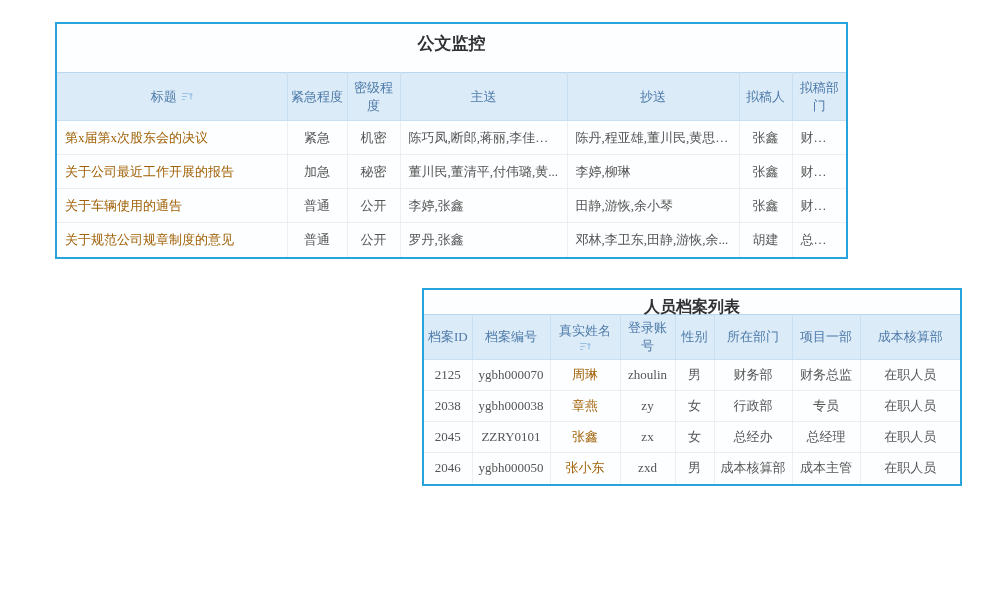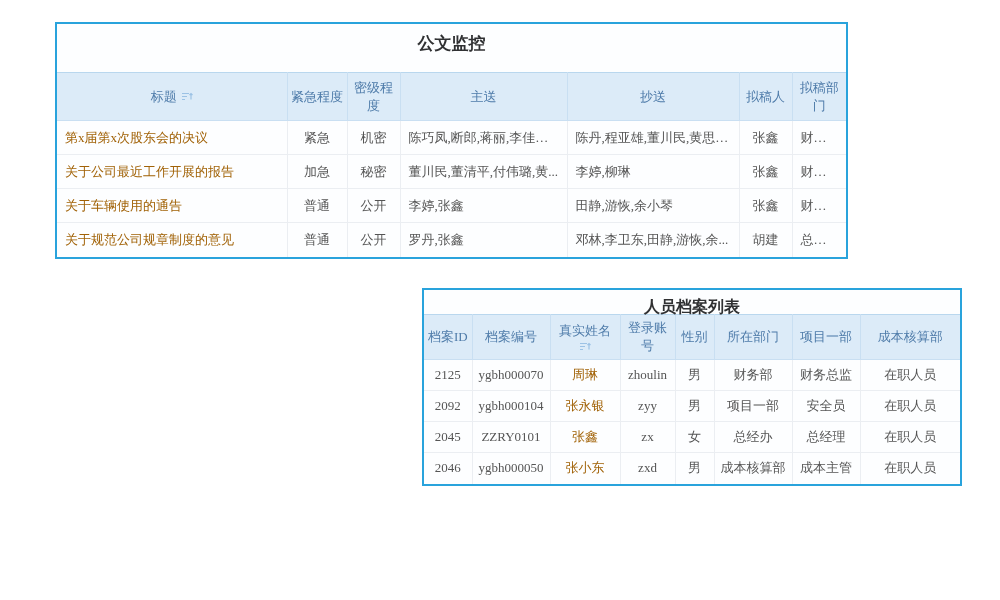--- a/index.html
+++ b/index.html
@@ -173,27 +173,27 @@
           <td>2125</td>
           <td>ygbh000070</td>
           <td><span class="link">周琳</span></td>
           <td>zhoulin</td>
           <td>男</td>
           <td>财务部</td>
           <td>财务总监</td>
           <td>在职人员</td>
         </tr>
         <tr>
-          <td>2092</td>
-          <td>ygbh000104</td>
-          <td><span class="link">张永银</span></td>
-          <td>zyy</td>
-          <td>男</td>
-          <td>项目一部</td>
-          <td>安全员</td>
+          <td>2038</td>
+          <td>ygbh000038</td>
+          <td><span class="link">章燕</span></td>
+          <td>zy</td>
+          <td>女</td>
+          <td>行政部</td>
+          <td>专员</td>
           <td>在职人员</td>
         </tr>
         <tr>
           <td>2045</td>
           <td>ZZRY0101</td>
           <td><span class="link">张鑫</span></td>
           <td>zx</td>
           <td>女</td>
           <td>总经办</td>
           <td>总经理</td>

